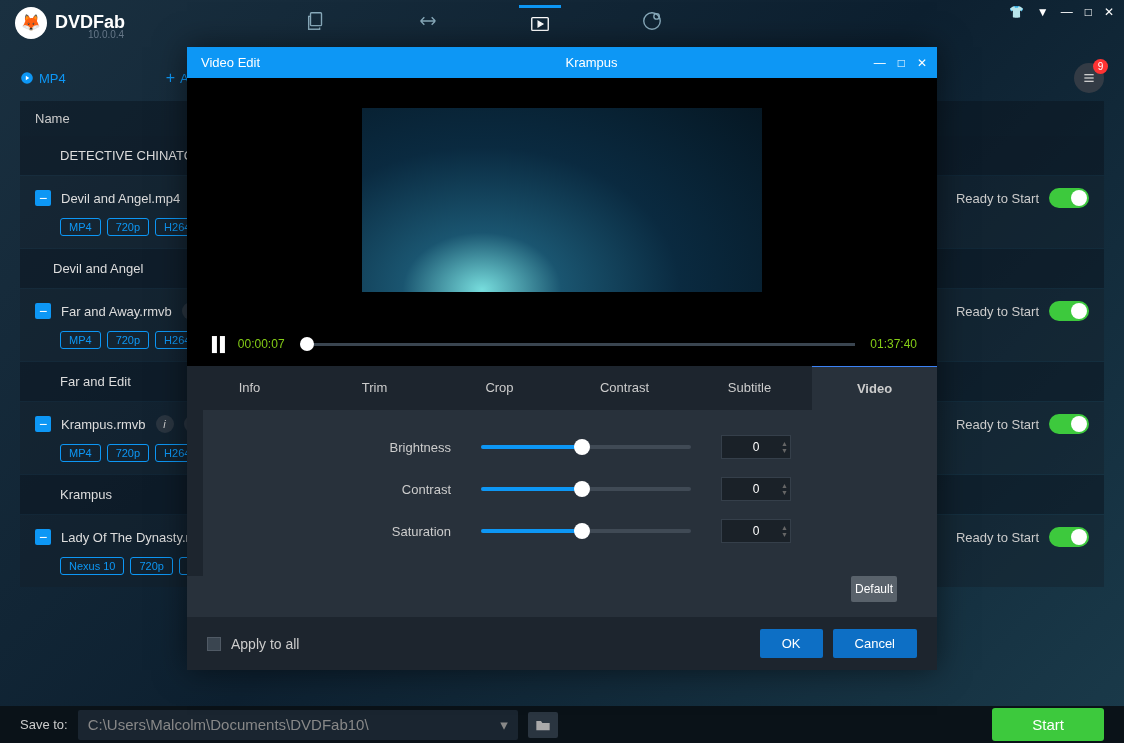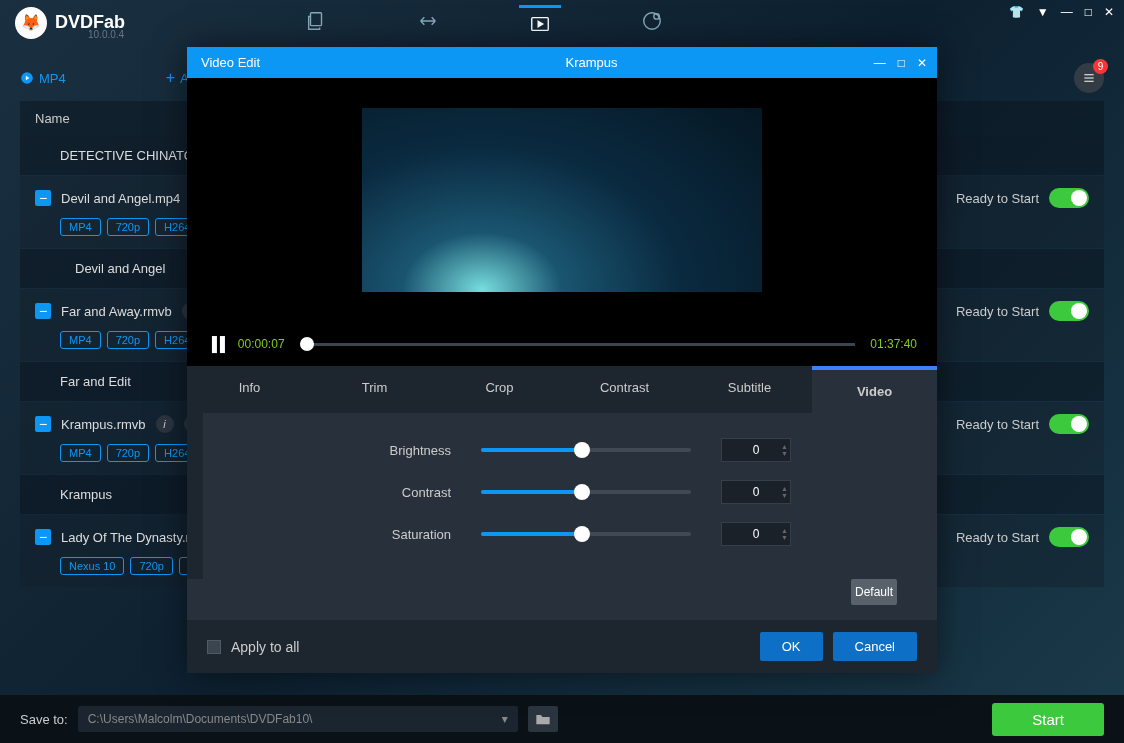--- a/index.html
+++ b/index.html
@@ -39,23 +39,23 @@
 .info-icon { width: 18px; height: 18px; border-radius: 50%; background: #2a3540; color: #ccc; display: flex; align-items: center; justify-content: center; font-size: 11px; font-style: italic; cursor: pointer; }
 .close-icon { width: 18px; height: 18px; border-radius: 50%; background: #2a3540; color: #ccc; display: flex; align-items: center; justify-content: center; font-size: 11px; cursor: pointer; }
 .row-tags { display: flex; gap: 6px; margin-top: 10px; margin-left: 25px; }
 .tag { border: 1px solid #0d97f5; color: #0d97f5; padding: 2px 8px; font-size: 11px; border-radius: 3px; cursor: pointer; }
 .row-status { margin-left: auto; color: #ccc; }
 .toggle { width: 40px; height: 20px; border-radius: 10px; position: relative; cursor: pointer; }
 .toggle.on { background: #3dc93d; }
 .toggle .knob { width: 16px; height: 16px; background: #fff; border-radius: 50%; position: absolute; top: 2px; right: 2px; }
 
 
-.bottom-bar { position: absolute; bottom: 0; left: 0; right: 0; height: 48px; background: #0a1218; display: flex; align-items: center; padding: 0 20px; gap: 10px; }
+.bottom-bar { position: absolute; bottom: 0; left: 0; right: 0; height: 37px; background: #0a1218; display: flex; align-items: center; padding: 0 20px; gap: 10px; }
 .save-label { color: #ccc; font-size: 13px; }
-.save-path { flex: 0 0 440px; background: #1a2530; color: #888; padding: 6px 10px; font-size: 12px; display: flex; justify-content: space-between; align-items: center; border-radius: 2px;}
+.save-path { flex: 0 0 440px; background: #1a2530; color: #888; padding: 6px 10px; font-size: 15px; display: flex; justify-content: space-between; align-items: center; border-radius: 2px;}
 .folder-btn { width: 30px; height: 26px; background: #2a3540; display: flex; align-items: center; justify-content: center; color: #aaa; cursor: pointer; border-radius: 2px; }
 .start-btn { margin-left: auto; background: #3dc93d; color: #fff; padding: 8px 40px; font-size: 15px; cursor: pointer; border-radius: 3px; border: none; }
 
 
 .modal { position: absolute; left: 187px; top: 47px; width: 750px; background: #1d252e; box-shadow: 0 0 30px rgba(0,0,0,0.5); }
 .modal-title { background: #0d97f5; color: #fff; padding: 8px 14px; font-size: 13px; display: flex; align-items: center; }
 .modal-title-left { font-weight: 500; }
 .modal-title-center { margin: 0 auto; }
 .modal-title-right { display: flex; gap: 12px; margin-left: auto; position: absolute; right: 10px; }
 .modal-title-right span { cursor: pointer; font-size: 12px; }
@@ -66,21 +66,21 @@
 .preview-img::after { content: ""; position: absolute; bottom: 0; left: 0; right: 0; height: 20px; background: #000; }
 
 .player-bar { display: flex; align-items: center; gap: 15px; padding: 14px 20px; background: #000; }
 .play-btn { color: #fff; font-size: 14px; cursor: pointer; letter-spacing: -2px; }
 .time-label { color: #84cc16; font-size: 12px; }
 .progress-track { flex: 1; height: 3px; background: #3a4550; position: relative; cursor: pointer; }
 .progress-thumb { width: 14px; height: 14px; background: #fff; border-radius: 50%; position: absolute; top: -6px; left: 0px; }
 
 .edit-tabs { display: flex; background: #1d252e; }
 .edit-tab { flex: 1; text-align: center; padding: 14px 0; color: #ccc; font-size: 13px; cursor: pointer; }
-.edit-tab.active { background: #28313b; font-weight: bold; border-top: 4px solid #3b82f6; }
+.edit-tab.active { background: #28313b; font-weight: bold; border-top: 1px solid #3b82f6; }
 
 .edit-panel { background: #28313b; padding: 25px 40px 15px; margin-left: 16px; }
 .slider-row { display: flex; align-items: center; gap: 30px; margin-bottom: 18px; }
 .slider-label { width: 90px; text-align: right; color: #ccc; font-size: 13px; margin-left: 118px;}
 .slider-track { width: 210px; height: 4px; background: #404a55; position: relative; cursor: pointer; border-radius: 2px; }
 .slider-fill { height: 100%; background: #0d97f5; width: 48%; border-radius: 2px; }
 .slider-thumb { width: 16px; height: 16px; background: #fff; border-radius: 50%; position: absolute; top: -6px; left: calc(48% - 8px); cursor: pointer; }
 .slider-value { background: #1a2128; color: #fff; width: 70px; padding: 4px 0; text-align: center; font-size: 12px; border: 1px solid #353f4a; position: relative; }
 .spinner { position: absolute; right: 2px; top: 0; bottom: 0; display: flex; flex-direction: column; justify-content: center; }
 .spinner span { color: #666; font-size: 7px; line-height: 7px; cursor: pointer; }
@@ -186,21 +186,21 @@
       <div class="row-tags">
         <span class="tag">MP4</span>
         <span class="tag">720p</span>
         <span class="tag">H264</span>
         <span class="tag">AAC</span>
       </div>
     </div>
 
     <div class="list-row alt">
       <div class="row-main">
-          <span style="margin-left:40px">Devil and Angel</span>
+          <span style="margin-left:18px">Devil and Angel</span>
         </div>
     </div>
 
     <div class="list-row">
       <div class="row-main">
         <span class="collapse-btn">−</span>
         <span>Far and Away.rmvb</span>
         <span class="info-icon">i</span>
         <span class="close-icon">✕</span>
         <span class="row-status">Ready to Start</span>

